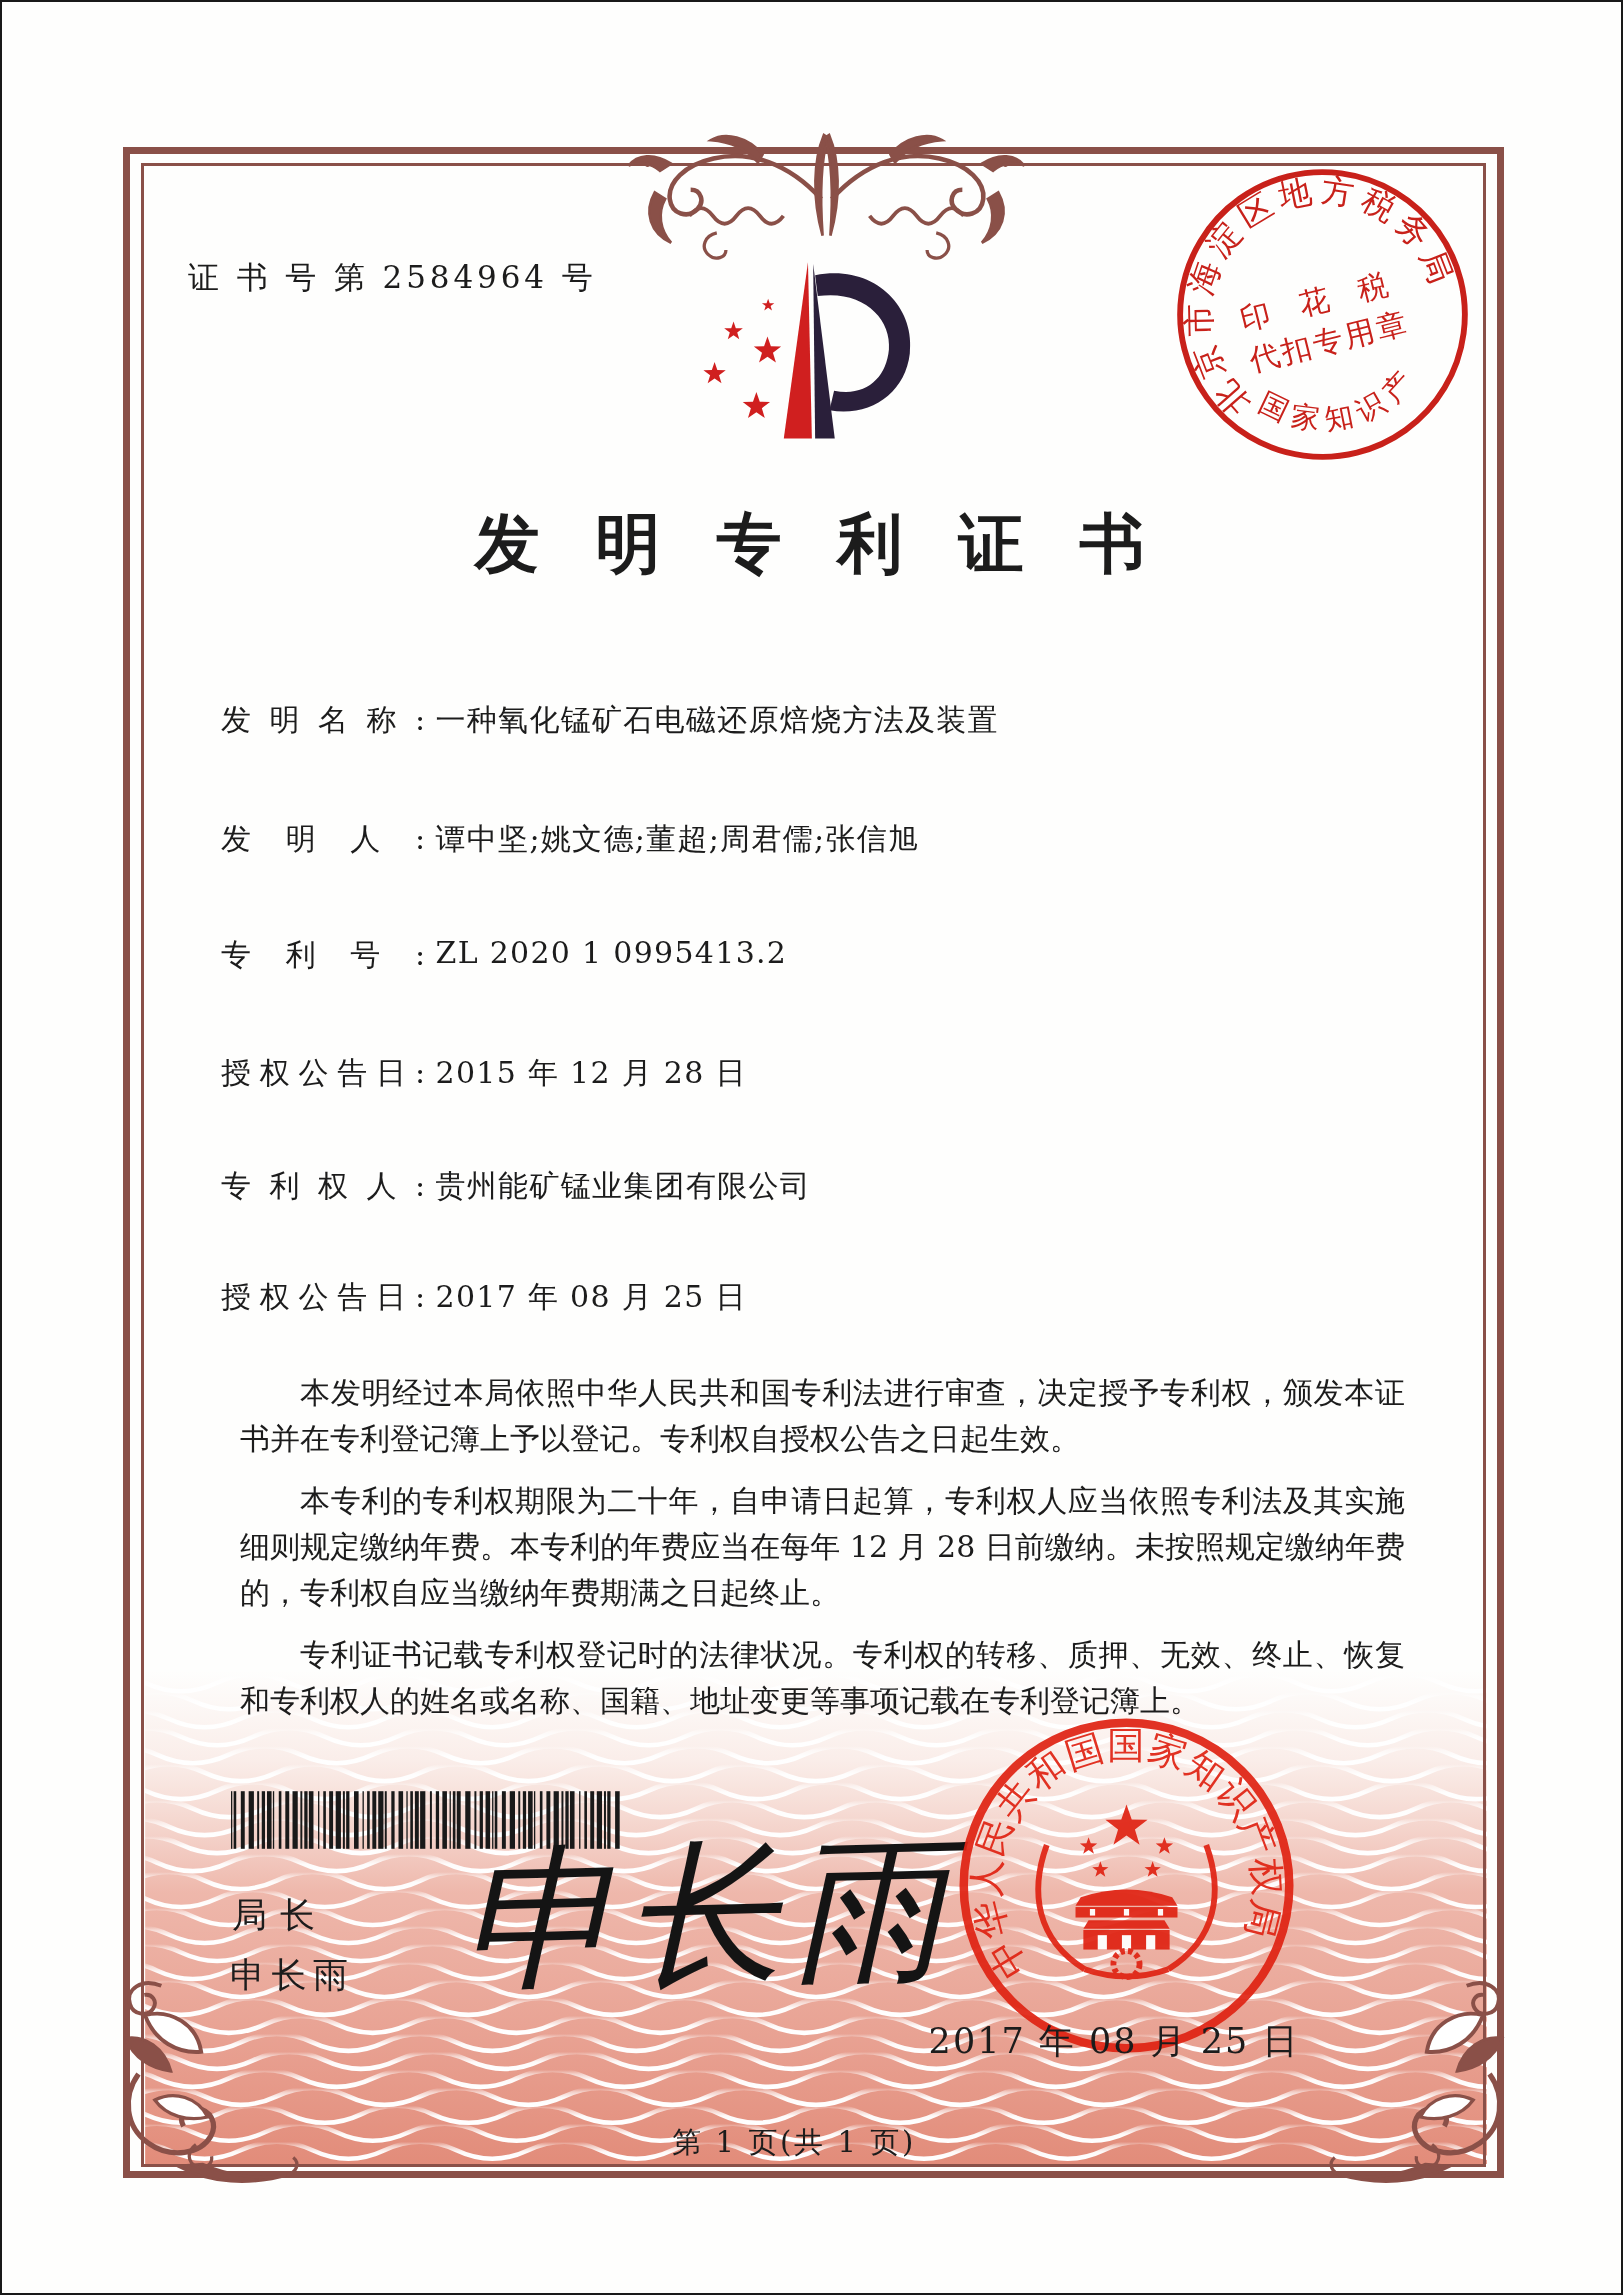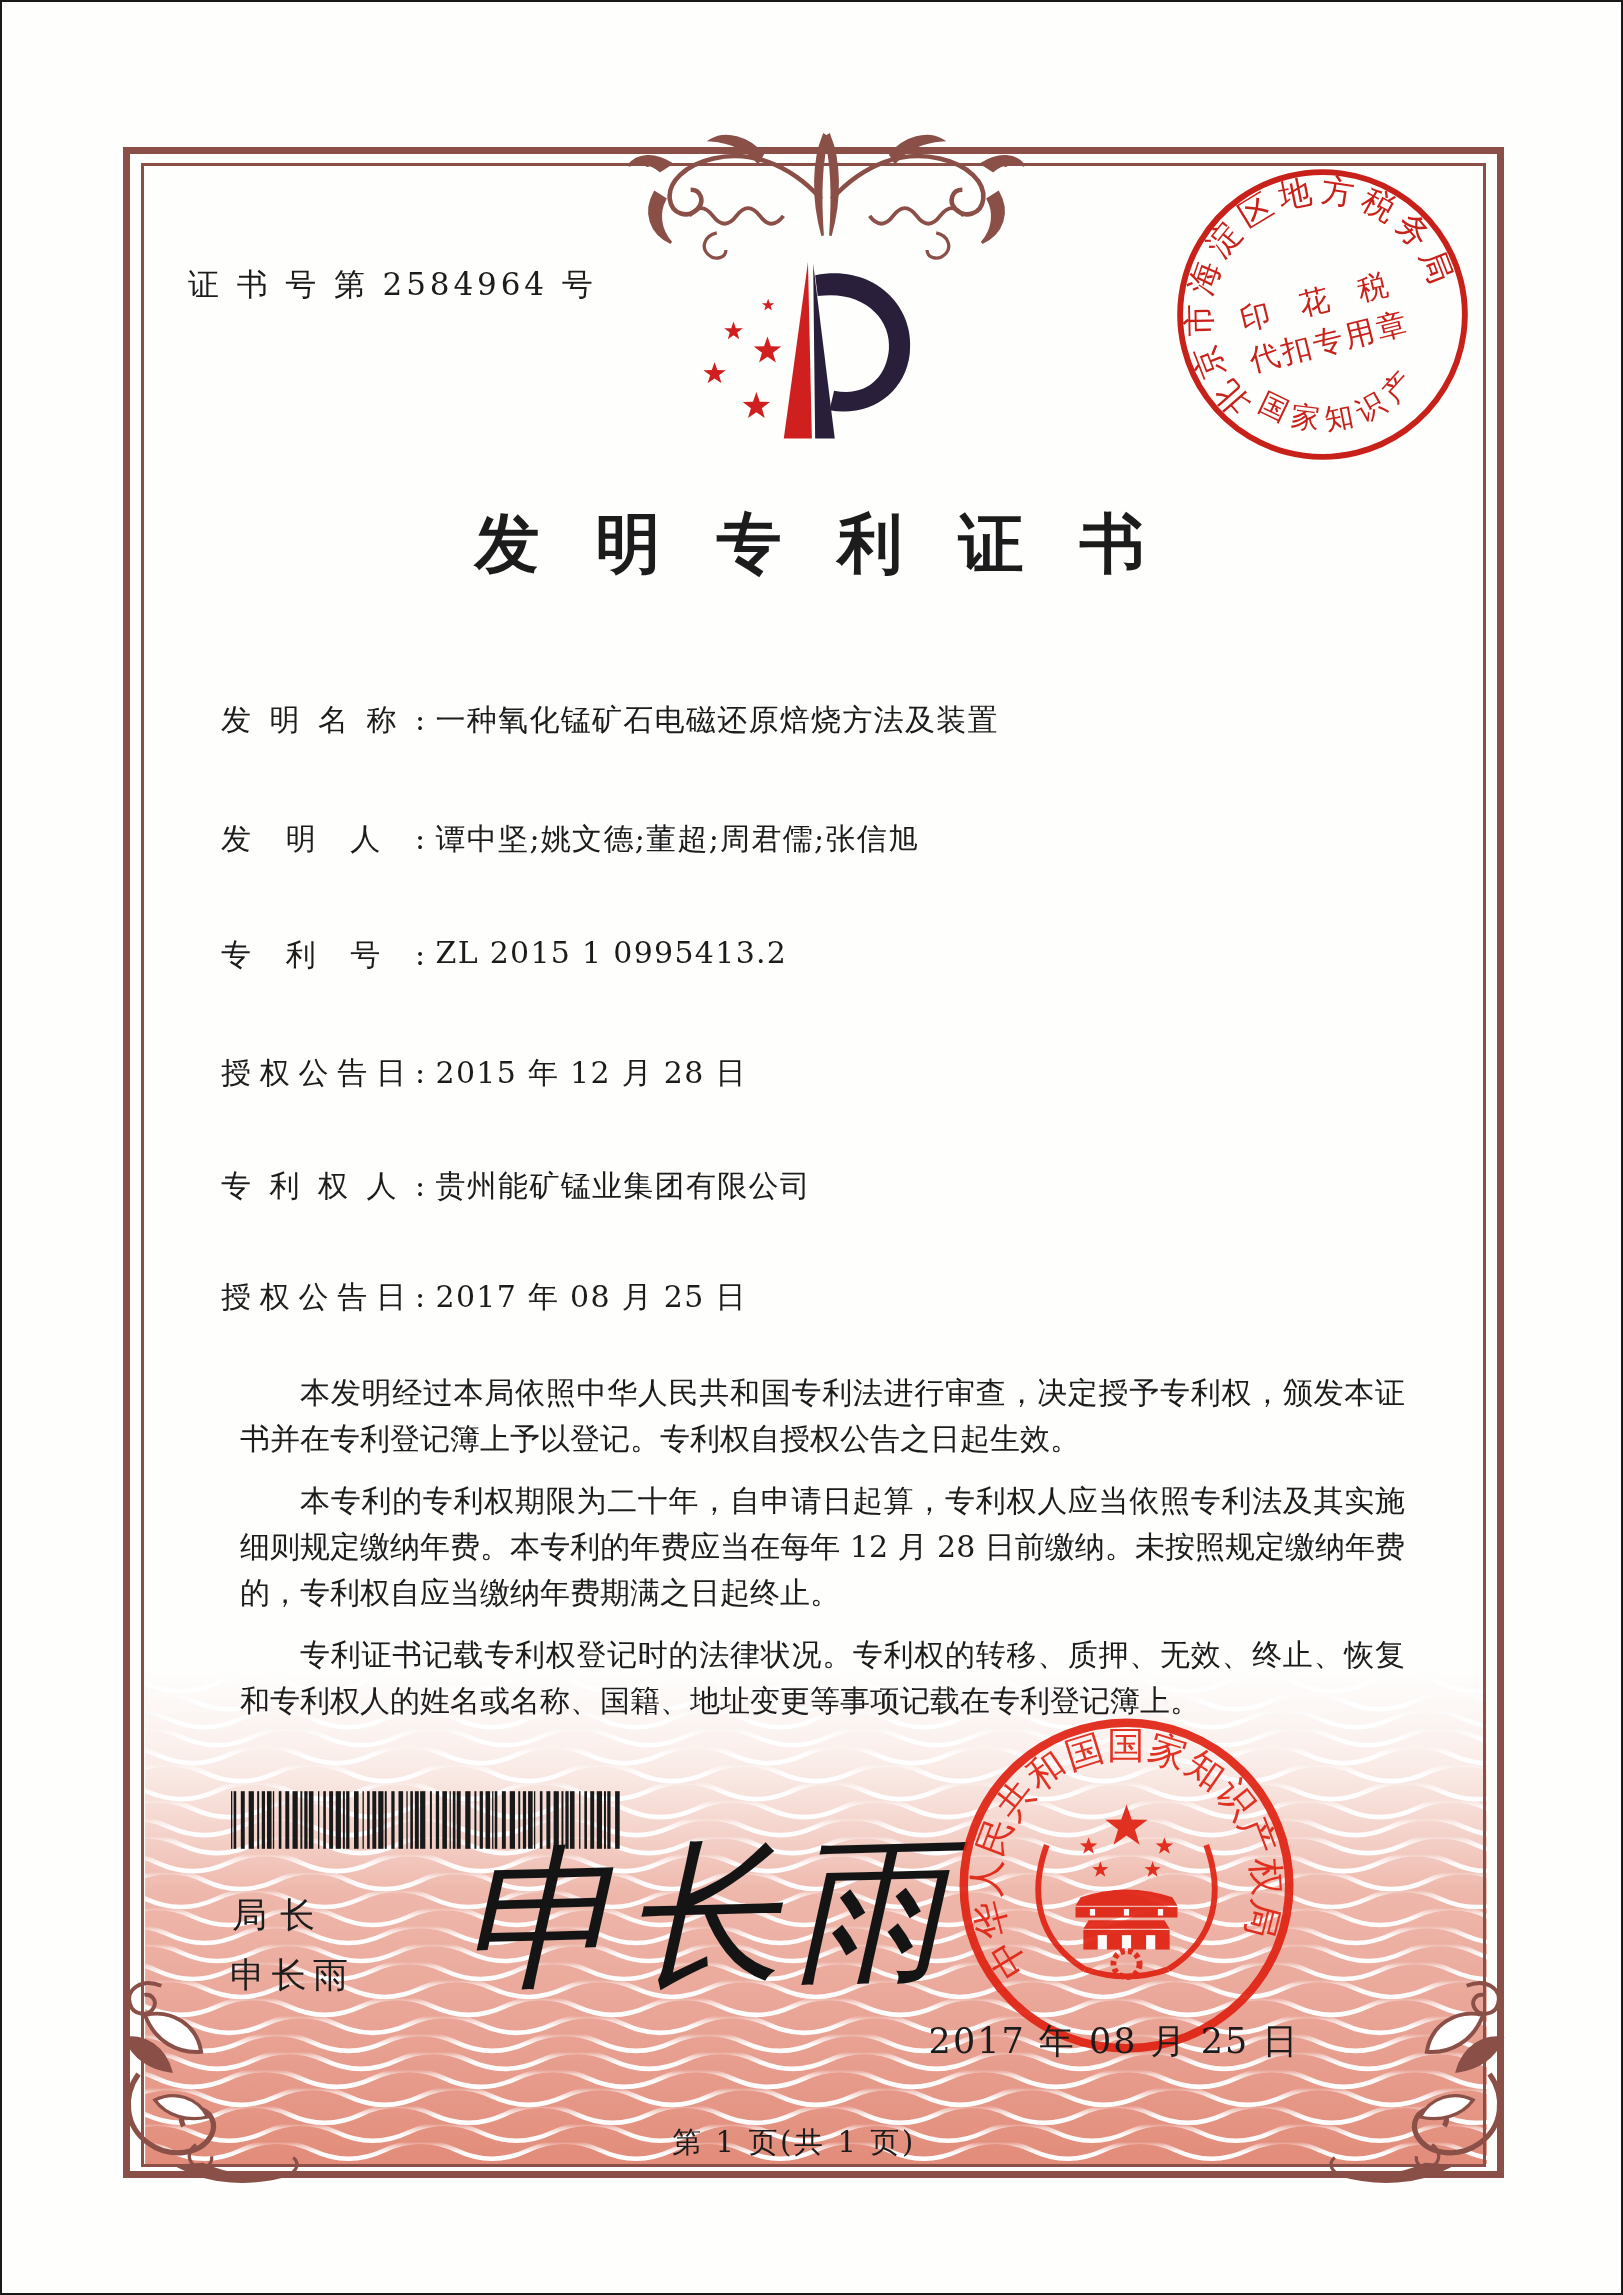--- a/index.html
+++ b/index.html
@@ -5,21 +5,21 @@
   html,body{margin:0;padding:0;background:#777;}
   .page{position:relative;width:1623px;height:2295px;background:#fefefd;
         border:2.6px solid #191919;box-sizing:border-box;overflow:hidden;
         font-family:"DejaVu Serif","Liberation Serif",serif;color:#1c1c1c;}
   
   .frame-outer{position:absolute;left:121px;top:145px;width:1381px;height:2031px;
         border:7.8px solid #8a5048;box-sizing:border-box;z-index:6;pointer-events:none;}
   .frame-inner{position:absolute;left:139px;top:161px;width:1345px;height:2004px;
         border:3.3px solid #8a5048;box-sizing:border-box;z-index:6;pointer-events:none;}
   
-  .cert-no{position:absolute;left:186px;top:262px;font-size:31px;letter-spacing:3.9px;z-index:7;}
+  .cert-no{position:absolute;left:186px;top:255px;font-size:31px;letter-spacing:3.9px;z-index:7;}
   .logo{position:absolute;left:693px;top:252px;z-index:7;}
   .tax-stamp{position:absolute;left:1169px;top:161px;z-index:8;transform:rotate(-14deg);}
   .title{position:absolute;left:0;top:498px;width:100%;text-align:center;
         font-size:65px;font-weight:700;letter-spacing:56px;padding-left:52px;
         box-sizing:border-box;z-index:7;}
   
   .frow{position:absolute;left:219px;font-size:30px;white-space:nowrap;z-index:7;}
   .flabel{display:inline-block;width:204px;text-align:justify;text-align-last:justify;vertical-align:top;}
   .fvalue{margin-left:10.5px;letter-spacing:1.3px;}
   
@@ -132,21 +132,21 @@
 
   <div class="title">发明专利证书</div>
 
   <div class="frow" style="top:698px">
     <span class="flabel">发明名称:</span><span class="fvalue">一种氧化锰矿石电磁还原焙烧方法及装置</span>
   </div>
   <div class="frow" style="top:817px">
     <span class="flabel">发明人:</span><span class="fvalue">谭中坚;姚文德;董超;周君儒;张信旭</span>
   </div>
   <div class="frow" style="top:933px">
-    <span class="flabel">专利号:</span><span class="fvalue">ZL 2015 1 0995413.2</span>
+    <span class="flabel">专利号:</span><span class="fvalue">ZL 2020 1 0995413.2</span>
   </div>
   <div class="frow" style="top:1051px">
     <span class="flabel">授权公告日:</span><span class="fvalue">2015 年 12 月 28 日</span>
   </div>
   <div class="frow" style="top:1164px">
     <span class="flabel">专利权人:</span><span class="fvalue">贵州能矿锰业集团有限公司</span>
   </div>
   <div class="frow" style="top:1275px">
     <span class="flabel">授权公告日:</span><span class="fvalue">2017 年 08 月 25 日</span>
   </div>

